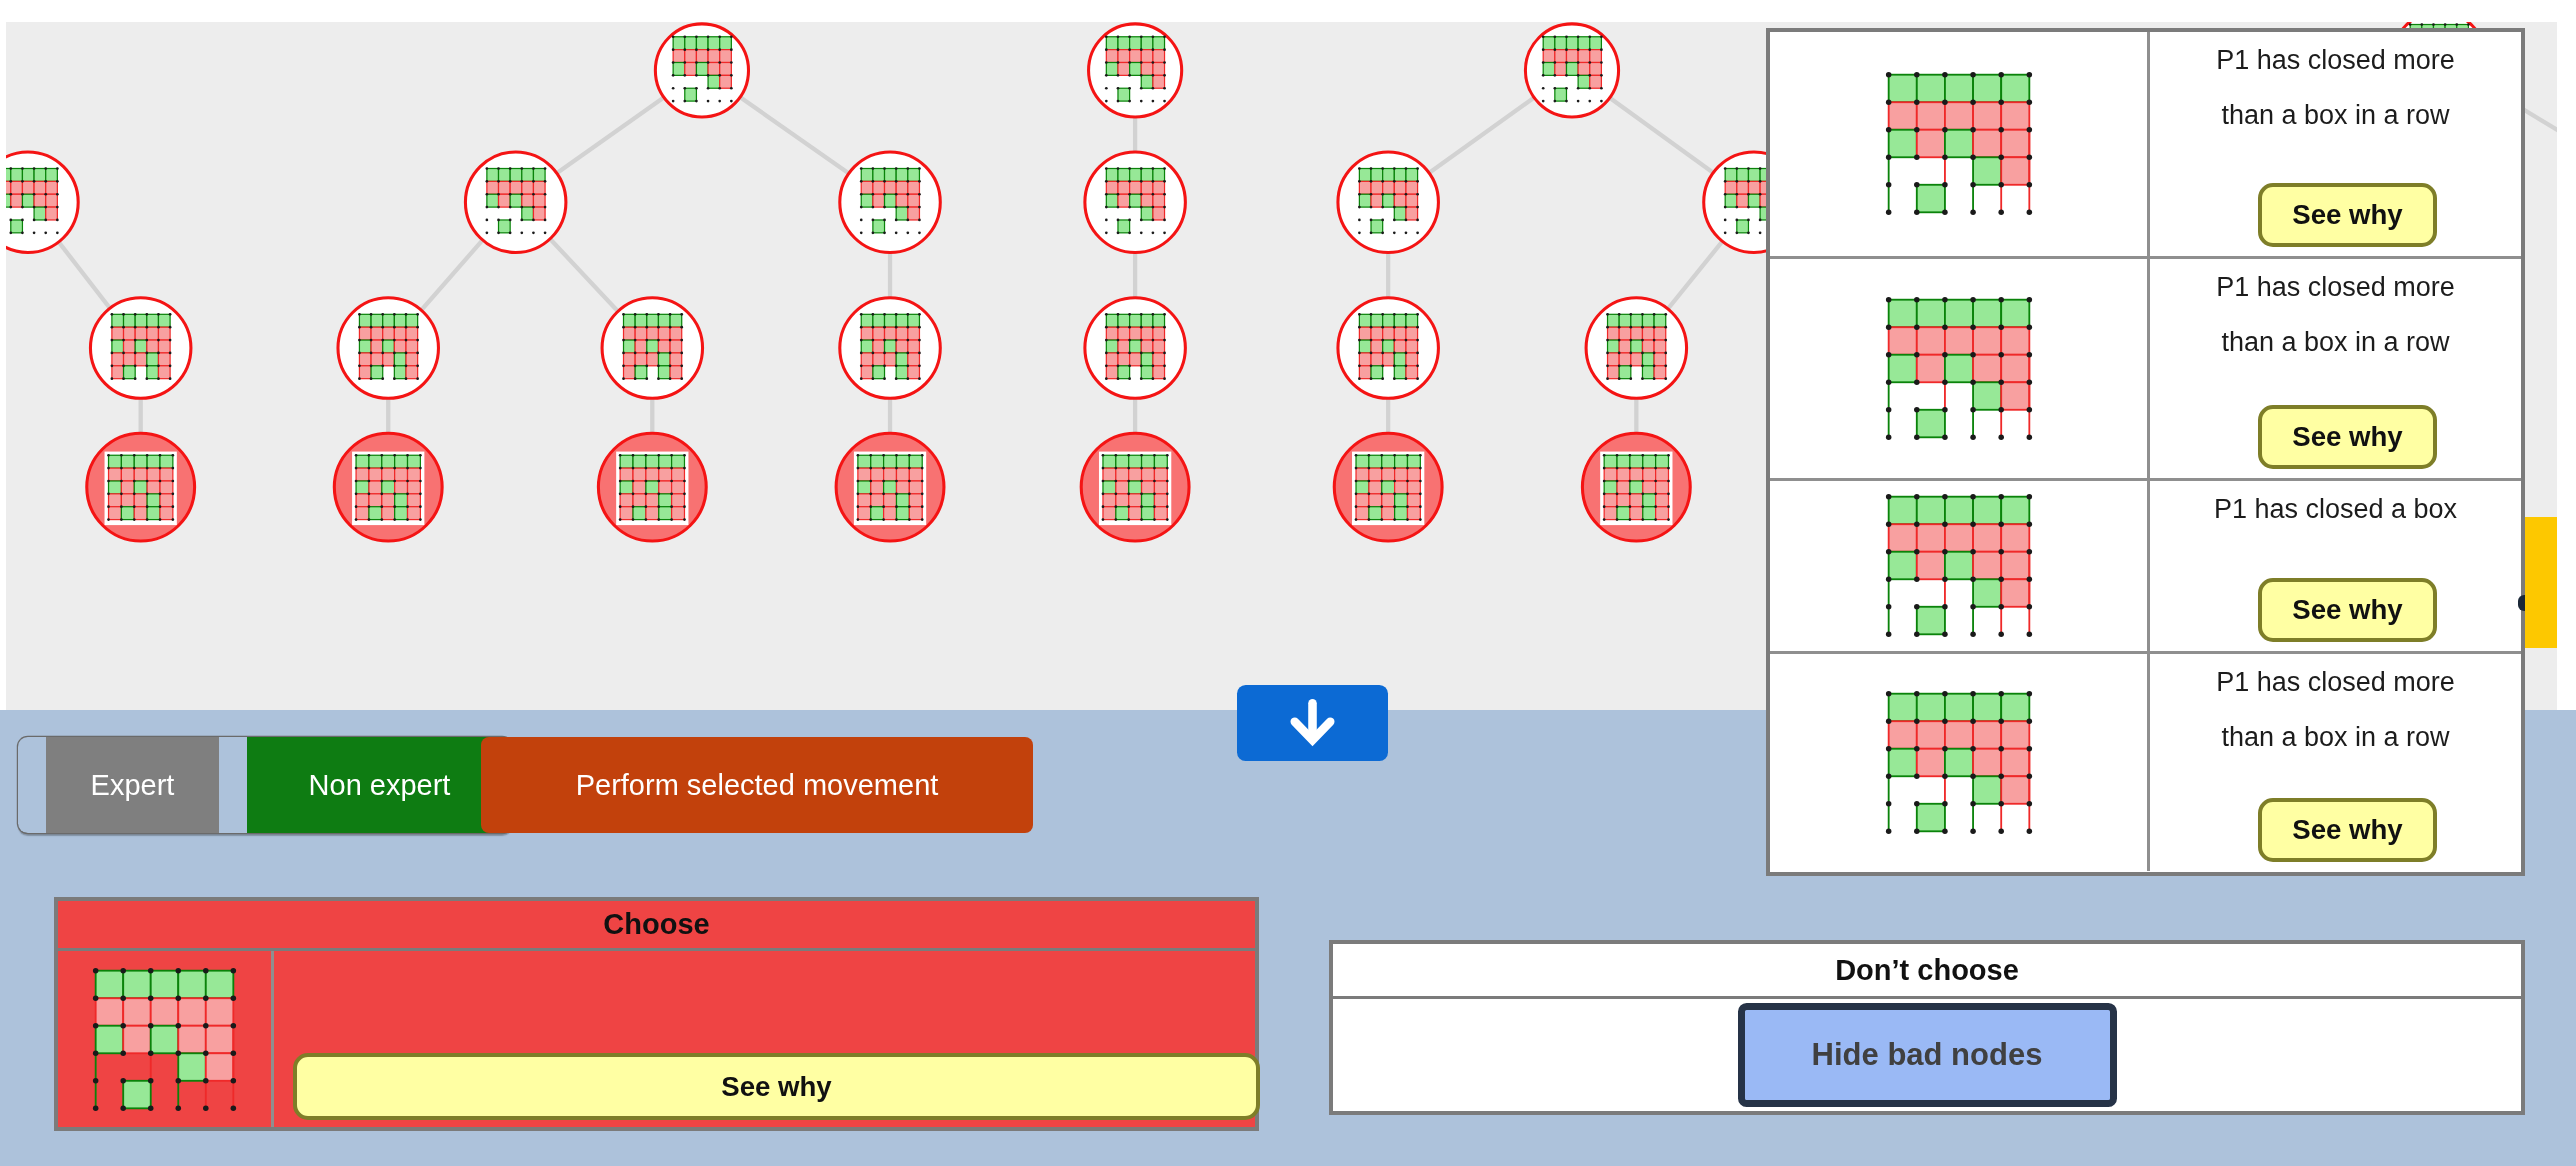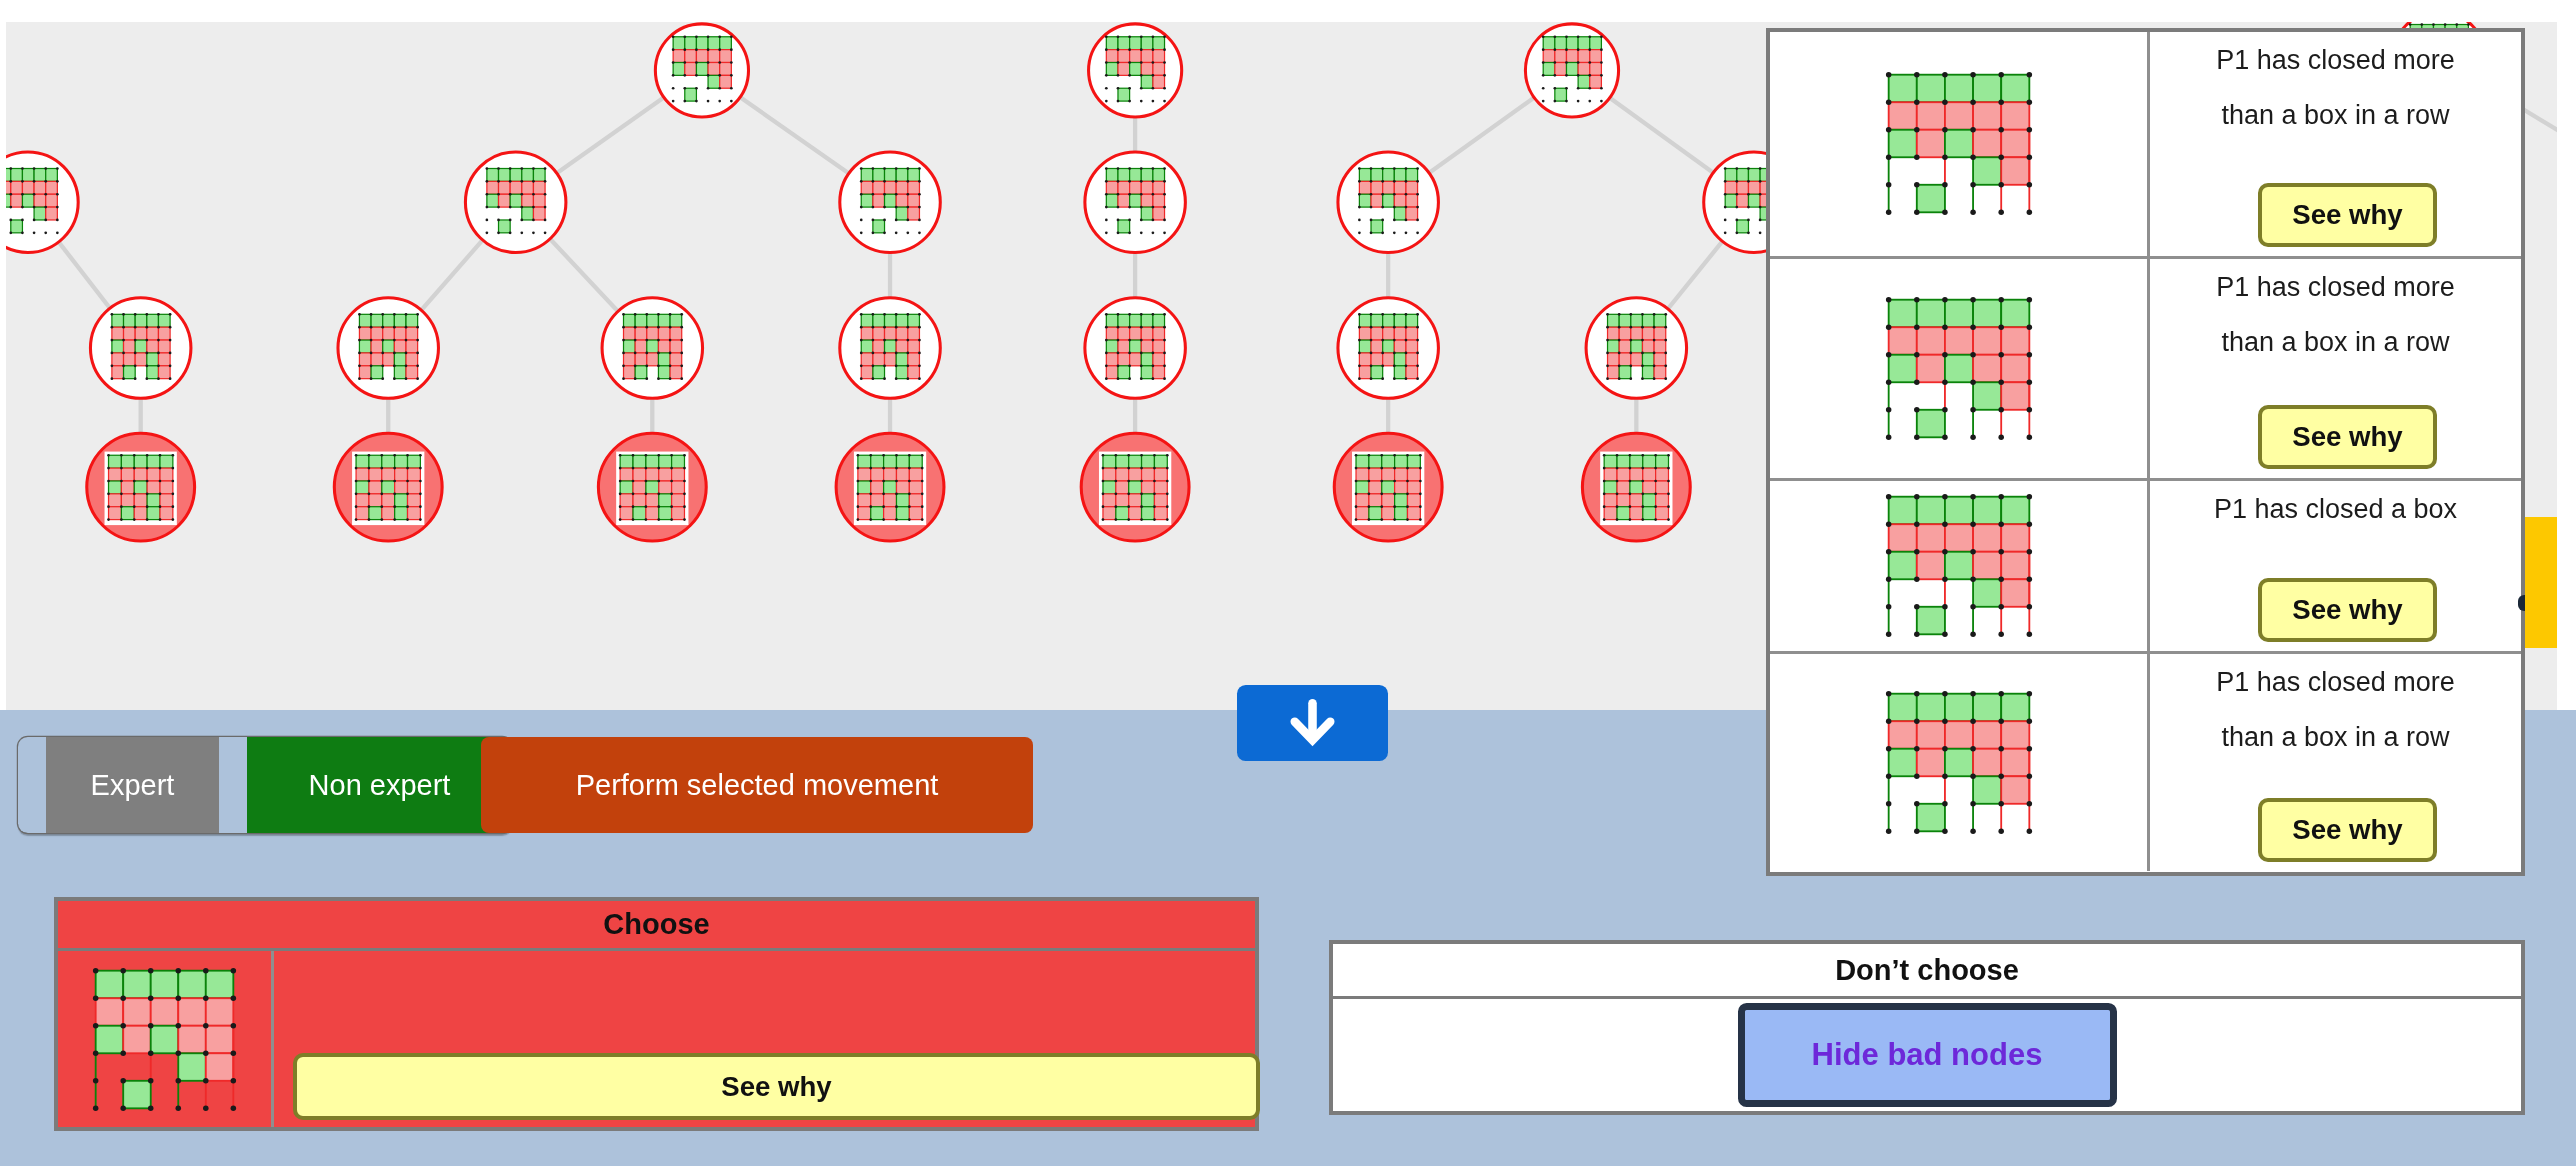--- a/index.html
+++ b/index.html
@@ -13,21 +13,21 @@
   
   #explain-panel{position:absolute;left:1766px;top:27.6px;width:759px;height:848px;background:#ffffff;
     border:4.3px solid #7b7b7b;box-sizing:border-box;z-index:10;display:flex;flex-direction:column;}
   .exp-row{display:flex;box-sizing:border-box;}
   .exp-row + .exp-row{border-top:3.1px solid #8f8f8f;}
   .exp-board{width:380px;box-sizing:border-box;border-right:3.1px solid #8f8f8f;display:flex;align-items:center;justify-content:center;}
   .exp-text{flex:1;display:flex;flex-direction:column;align-items:center;box-sizing:border-box;padding:1.2px 6.1px 8.6px 6.1px;}
   .exp-line{font-size:27px;line-height:55px;color:#1c1c1c;text-align:center;white-space:nowrap;}
   .exp-line:empty{display:none;}
 
-  .see-why{margin-top:auto;background:#ffffa3;border:4.3px solid #7e7e28;border-radius:10px;
+  .see-why{margin-top:auto;background:#ffffa3;border:4.3px solid #7e7e28;border-radius:15px;
     font-family:"Liberation Sans",sans-serif;font-weight:bold;font-size:27.6px;color:#111;
     width:179px;height:64px;box-sizing:border-box;cursor:pointer;margin-left:24px;}
 
   
   #yellow-bar{position:absolute;left:2525px;top:517px;width:32px;height:131px;background:#fdc800;z-index:12;}
   #blue-sliver{position:absolute;left:2518px;top:595px;width:11px;height:16px;background:#1b2838;border-radius:6.1px 0 0 6.1px;z-index:11;}
 
   
   #mode-group{position:absolute;left:18px;top:737px;height:96px;display:flex;z-index:10;
     border-radius:9.8px;overflow:hidden;box-shadow:0 0 0 1.2px #6a6a6a,0 2.5px 1.2px rgba(0,0,0,0.25);}
@@ -49,21 +49,21 @@
   #choose-text-cell{flex:1;display:flex;flex-direction:column;align-items:center;box-sizing:border-box;padding:18.4px 7.4px 6.7px 7.4px;}
   #choose-text{font-size:27px;color:#1c1c1c;text-align:center;}
   #choose-see-why{margin-top:auto;width:100%;height:67px;}
 
   
   #dont-panel{position:absolute;left:1329px;top:940px;width:1196px;height:175px;background:#fff;
     border:4.3px solid #7b7b7b;box-sizing:border-box;z-index:10;display:flex;flex-direction:column;}
   #dont-header{height:52px;}
   #dont-body{flex:1;display:flex;align-items:center;justify-content:center;}
   #hide-bad-btn{width:379px;height:104px;background:#9ab9f5;border:7.4px solid #263347;border-radius:8.6px;
-    font-family:"Liberation Sans",sans-serif;font-weight:bold;font-size:31px;color:#6d28d9;cursor:pointer;box-sizing:border-box;}
+    font-family:"Liberation Sans",sans-serif;font-weight:bold;font-size:31px;color:#404040;cursor:pointer;box-sizing:border-box;}
 </style>
 </head>
 <body>
 
 <div id="app">
 
   <div id="tree-area">
     <svg id="tree-svg" width="2576" height="1166" viewBox="0 0 4203 1903">
         <g>
           <line x1="1145" y1="115" x2="841" y2="330" stroke="#d2d2d2" stroke-width="7" stroke-linecap="round"></line>

